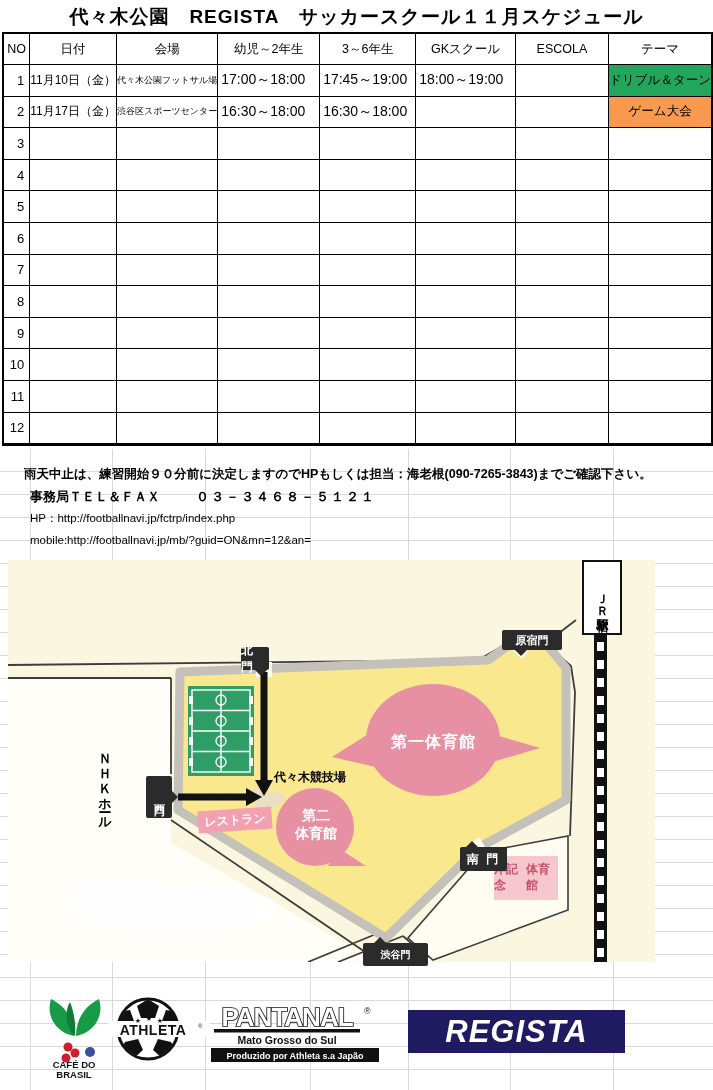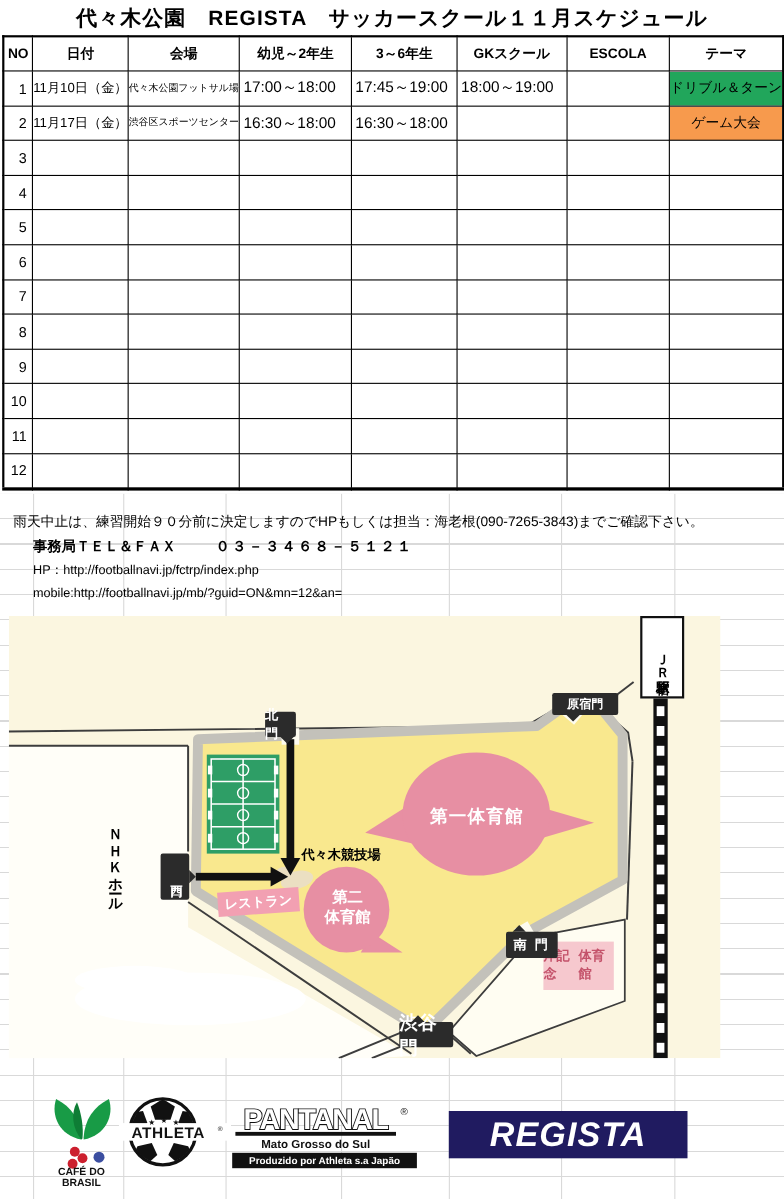--- a/index.html
+++ b/index.html
@@ -9,30 +9,30 @@
   #gridlines{position:absolute;left:0;top:449px;width:713px;height:641px;z-index:0;
     background:repeating-linear-gradient(to bottom, transparent 0 22px, #d9d9d9 22px 23px);}
   .vgrid{position:absolute;top:449px;height:641px;width:1px;background:#d9d9d9;z-index:0;}
   
   #title{position:absolute;left:0;top:4px;width:713px;text-align:center;
          font-size:19px;font-weight:bold;letter-spacing:1px;z-index:3;}
   
   #schedule{position:absolute;left:2px;top:32px;z-index:2;border-collapse:collapse;
             table-layout:fixed;background:#fff;border:2px solid #000;border-bottom:3px solid #000;}
   #schedule th,#schedule td{border:1px solid #000;padding:0;overflow:hidden;white-space:nowrap;}
-  #schedule th{height:30px;font-weight:bold;font-size:12.5px;text-align:center;}
+  #schedule th{height:30px;font-weight:normal;font-size:12.5px;text-align:center;}
   #schedule td{height:30.6px;}
   .c-no{font-size:13px;text-align:right;padding-right:5px !important;}
   .c-date{font-size:12px;text-align:center;}
   .c-venue{font-size:9px;text-align:center;}
   .c-time{font-size:14px;text-align:left;padding-left:3px !important;}
   .c-theme{font-size:12.5px;text-align:center;}
   
   .note{position:absolute;z-index:2;white-space:nowrap;}
-  #note1{left:12px;top:466px;font-size:12.5px;font-weight:normal;}
+  #note1{left:24px;top:466px;font-size:12.5px;font-weight:bold;}
   #note2l{left:30px;top:488px;font-size:13px;font-weight:bold;}
   #note2n{left:196px;top:488px;font-size:13px;font-weight:bold;letter-spacing:2px;}
   #note3{left:30px;top:511px;font-size:11.5px;}
   #note4{left:30px;top:534px;font-size:11.5px;}
   
   #map{position:absolute;left:8px;top:560px;width:647px;height:402px;z-index:1;}
   #map svg{position:absolute;left:0;top:0;}
   .maplabel{position:absolute;z-index:2;}
   .gate{background:#2b2b2b;color:#fff;font-weight:bold;display:flex;align-items:center;
         justify-content:center;border-radius:2px;}
@@ -53,21 +53,21 @@
   #lbl-restaurant{left:190px;top:249px;width:74px;height:22px;background:#F2A0B2;color:#fff;
             font-size:12px;font-weight:bold;display:flex;align-items:center;justify-content:center;
             transform:rotate(-4deg);}
   #lbl-kishi{left:486px;top:296px;width:64px;height:44px;background:#F6C8CE;color:#C4536B;
             font-size:12px;font-weight:bold;line-height:1.3;display:flex;flex-direction:row;
             align-items:center;justify-content:center;}
   #gate-north{left:233px;top:87px;width:28px;height:23px;font-size:12px;letter-spacing:2px;}
   #gate-harajuku{left:494px;top:70px;width:60px;height:20px;font-size:11px;}
   #gate-west{left:138px;top:216px;width:26px;height:42px;font-size:11px;}
   #gate-south{left:452px;top:287px;width:47px;height:24px;font-size:12px;letter-spacing:2px;}
-  #gate-shibuya{left:355px;top:369px;width:49px;height:23px;font-size:17px;}
+  #gate-shibuya{left:355px;top:383px;width:65px;height:23px;font-size:10px;}
   
   .logo{position:absolute;z-index:2;}
   #regista-box{left:408px;top:1010px;width:217px;height:43px;background:#201B60;
      display:flex;align-items:center;justify-content:center;}
   #regista-box span{color:#fff;font-style:italic;font-weight:bold;font-size:31px;letter-spacing:1px;}
 </style>
 </head>
 <body>
 
 <div id="page">

